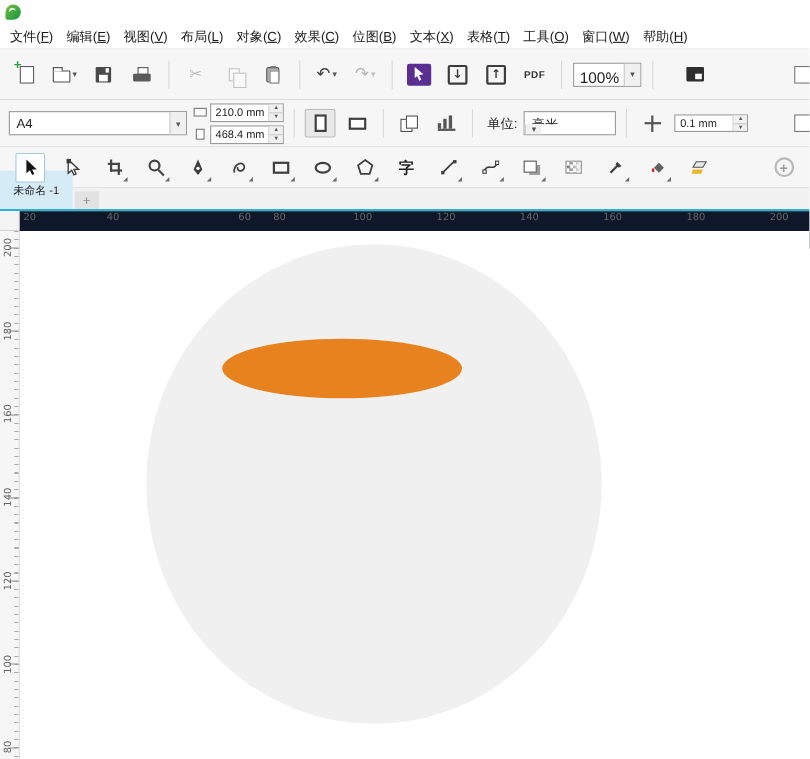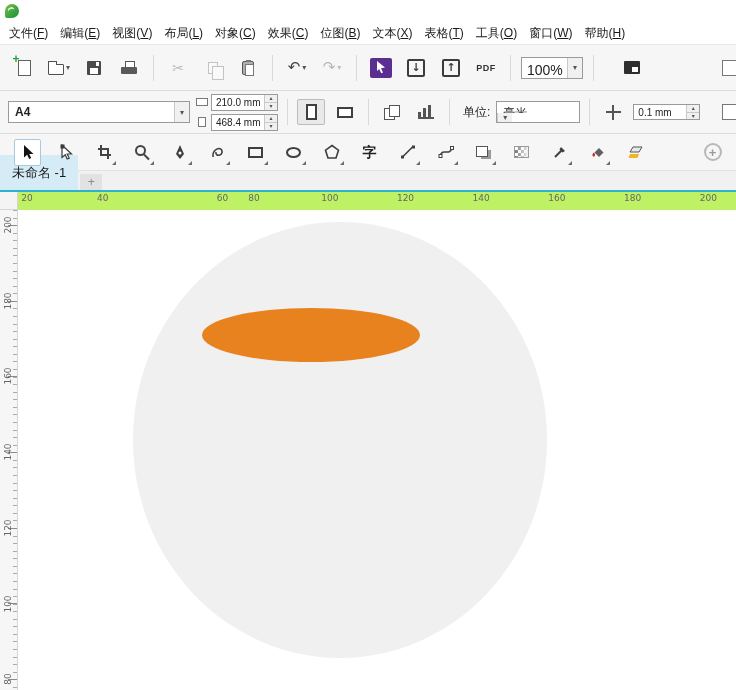--- a/index.html
+++ b/index.html
@@ -54,21 +54,21 @@
   .zoom-combo { display:flex; align-items:stretch; height:22px; width:62px; background:#fff; border:1px solid #9a9a9a; }
   .zoom-combo .val { flex:1; font-size:14px; color:#222; padding:4px 0 0 5px; }
   .zoom-combo .dd, .combo .dd { width:15px; border-left:1px solid #c9c9c9; background:#f0f0f0; display:flex; align-items:center; justify-content:center; font-size:8px; color:#555; font-family:"DejaVu Sans",sans-serif; }
   .ic-fullscreen { width:16px; height:13px; background:#2e2e2e; border-radius:1px; position:relative; }
   .ic-fullscreen::after { content:""; position:absolute; right:2px; bottom:2px; width:6px; height:5px; background:#fff; }
   .ic-partial { width:16px; height:16px; border:1px solid #777; background:#fff; }
 
   
   .combo { display:flex; align-items:stretch; height:22px; background:#fff; border:1px solid #9a9a9a; }
   .combo .val { flex:1; font-size:12px; color:#222; padding:3px 0 0 6px; white-space:nowrap; overflow:hidden; }
-  .combo.pagesize { width:182px;font-weight:bold; }
+  .combo.pagesize { width:162px; }
   .combo.units { width:84px;flex-direction:column; }
   .dims { display:flex; flex-direction:column; gap:3px; }
   .dim-row { display:flex; align-items:center; gap:3px; }
   .dim-ic { border:1px solid #777; background:#fff; }
   .dim-ic.w { width:12px; height:8px; }
   .dim-ic.h { width:8px; height:10px; margin:0 2px; }
   .dim-input { display:flex; align-items:stretch; height:17px; border:1px solid #9a9a9a; background:#fff; }
   .dim-input .val { width:52px; font-size:10px; color:#222; padding:2px 0 0 4px; white-space:nowrap; }
   .spin { display:flex; flex-direction:column; width:13px; border-left:1px solid #c9c9c9; }
   .spin span { flex:1; display:flex; align-items:center; justify-content:center; font-size:6px; color:#555; background:#f0f0f0; line-height:1; font-family:"DejaVu Sans",sans-serif; }
@@ -107,28 +107,28 @@
   .ic-checker { width:15px; height:12px; border:1px solid #999;
     background-image:linear-gradient(to right, rgba(246,246,247,0), rgba(246,246,247,.95)),
       conic-gradient(#777 25%, #fff 25% 50%, #777 50% 75%, #fff 75%);
     background-size:100% 100%, 6px 6px; }
   .ic-pluscircle { width:18px; height:18px; border-radius:50%; border:2px solid #b8b8b8; color:#9a9a9a;
     display:flex; align-items:center; justify-content:center; font-size:13px; font-weight:bold; line-height:1; }
   .tool-plus { margin-left:auto; margin-right:10px; }
 
   
   .tabbar { height:19px; display:flex; align-items:flex-end; background:#f1f1f2; }
-  .doc-tab { height:35px; display:flex; align-items:center; padding:0 12px; font-size:13px; color:#1a1a1a; background:#d5ecf7; }
+  .doc-tab { height:35px; display:flex; align-items:center; padding:0 12px; font-size:10px; color:#1a1a1a; background:#d5ecf7; }
   .new-tab { height:16px; width:22px; margin:0 0 0 2px; background:#e2e2e3; color:#8a8a8a; display:flex; align-items:center; justify-content:center; font-size:12px; }
   .teal-line { height:2px; width:100%; background:#2bb2ce; }
 
   
   .workspace { position:relative; flex:1; background:#fff; }
   .corner { position:absolute; left:0; top:0; width:18px; height:18px; background:#f4f4f5; border-right:1px solid #d5d5d5; border-bottom:1px solid #d5d5d5; }
-  .h-ruler { position:absolute; left:18px; right:0; top:0; height:34px; background:#bef264; border-bottom:1px solid #d5d5d5; overflow:hidden;text-decoration:underline; }
+  .h-ruler { position:absolute; left:18px; right:0; top:0; height:34px; background:#0f172a; border-bottom:1px solid #d5d5d5; overflow:hidden;text-decoration:underline; }
   .h-ruler .minor { position:absolute; left:0; right:0; bottom:0; height:4px;
     background:repeating-linear-gradient(to right,#ababab 0 1px,transparent 1px 7.57px); background-position-x:1.4px; }
   .h-ruler .majorticks { position:absolute; left:0; right:0; bottom:0; height:9px;
     background:repeating-linear-gradient(to right,#8c8c8c 0 1px,transparent 1px 75.7px); background-position-x:9px; }
   .hrule-num { position:absolute; top:1px; transform:translateX(-50%); font-size:9px; color:#666; font-family:"DejaVu Sans",sans-serif; }
   .v-ruler { position:absolute; left:0; top:18px; bottom:0; width:18px; background:#f6f6f7; border-right:1px solid #d5d5d5; overflow:hidden; }
   .v-ruler .minor { position:absolute; top:0; bottom:0; right:0; width:4px;
     background:repeating-linear-gradient(to bottom,#ababab 0 1px,transparent 1px 7.57px); }
   .v-ruler .majorticks { position:absolute; top:0; bottom:0; right:0; width:9px;
     background:repeating-linear-gradient(to bottom,#8c8c8c 0 1px,transparent 1px 75.7px); background-position-y:15px; }

